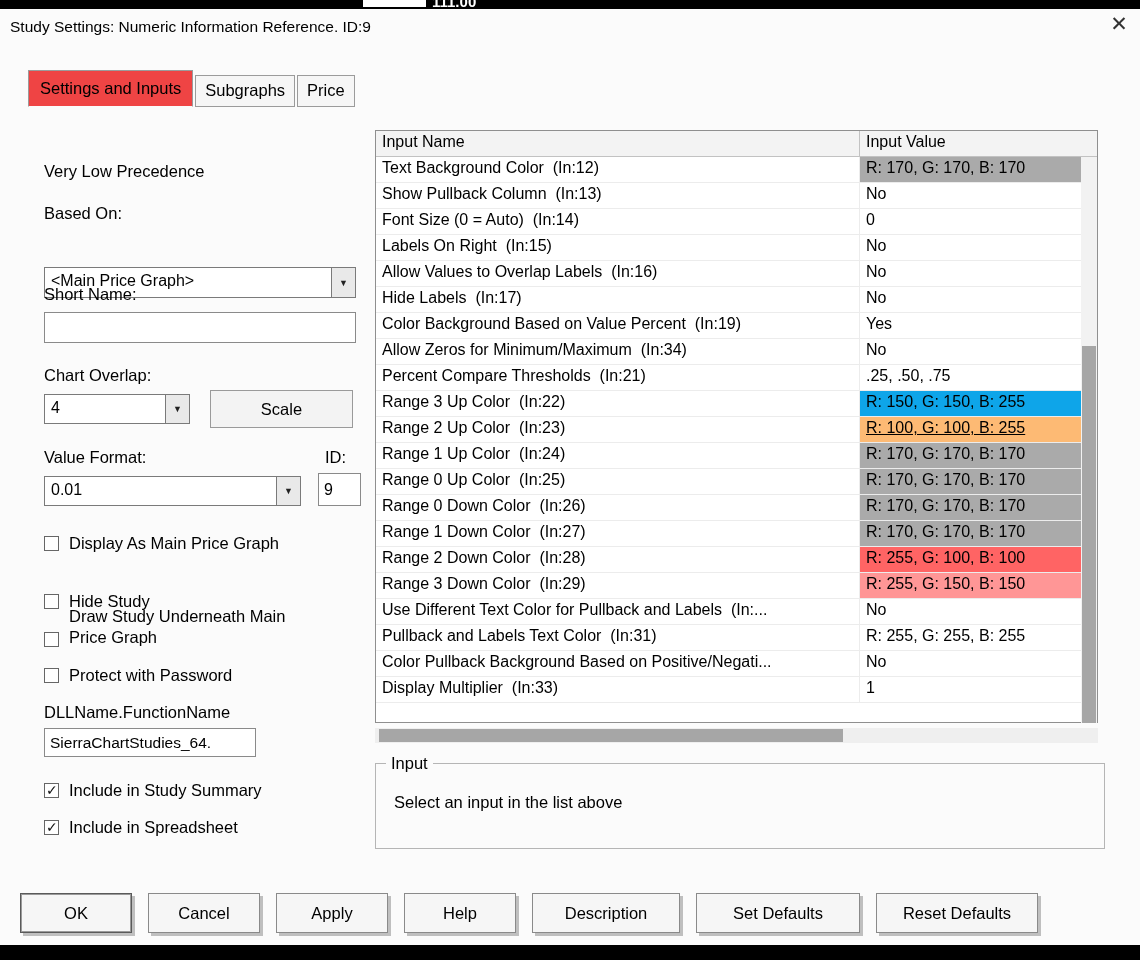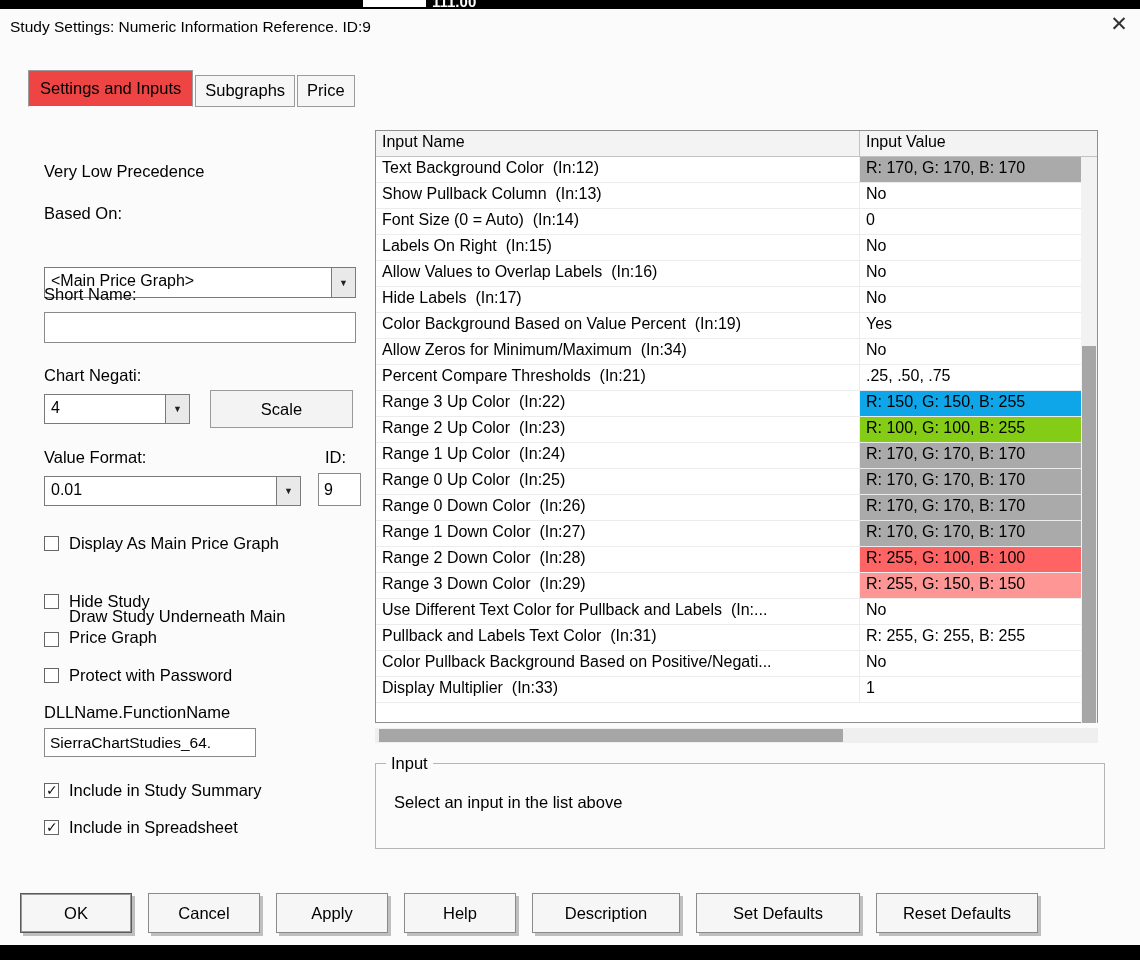--- a/index.html
+++ b/index.html
@@ -90,21 +90,21 @@
   <div class="combo" style="left:44px; top:231px; width:312px; height:31px;margin-top:36px;">
     <div class="ctext">&lt;Main Price Graph&gt;</div>
     <div class="arrow-btn">
         <span>▼</span>
       </div>
   </div>
 
   <div class="lbl" style="left:44px; top:285px;">Short Name:</div>
   <input class="tinput" style="left: 44px; top: 312px; width: 312px; height: 31px;" value="">
 
-  <div class="lbl" style="left:44px; top:366px;">Chart Negati:</div>
+  <div class="lbl" style="left:44px; top:366px;">Chart Overlap:</div>
   <div class="combo" style="left:44px; top:394px; width:146px; height:30px;">
     <div class="ctext">4</div>
     <div class="arrow-btn">
         <span>▼</span>
       </div>
   </div>
   <button class="push-btn" style="left:210px; top:390px; width:143px; height:38px;">Scale</button>
 
   <div class="lbl" style="left:44px; top:448px;">Value Format:</div>
   <div class="lbl" style="left:325px; top:448px;">ID:</div>
@@ -196,21 +196,21 @@
       <div class="tc value">.25, .50, .75</div>
     </div>
 
     <div class="trow">
       <div class="tc name">Range 3 Up Color  (In:22)</div>
       <div class="tc value" style="background: #0ea5e9;">R: 150, G: 150, B: 255</div>
     </div>
 
     <div class="trow">
       <div class="tc name">Range 2 Up Color  (In:23)</div>
-      <div class="tc value" style="background: #84cc16;">R: 100, G: 100, B: 255</div>
+      <div class="tc value" style="background: #fdba74; text-decoration: underline;">R: 100, G: 100, B: 255</div>
     </div>
 
     <div class="trow">
       <div class="tc name">Range 1 Up Color  (In:24)</div>
       <div class="tc value" style="background: rgb(170, 170, 170);">R: 170, G: 170, B: 170</div>
     </div>
 
     <div class="trow">
       <div class="tc name">Range 0 Up Color  (In:25)</div>
       <div class="tc value" style="background: rgb(170, 170, 170);">R: 170, G: 170, B: 170</div>

